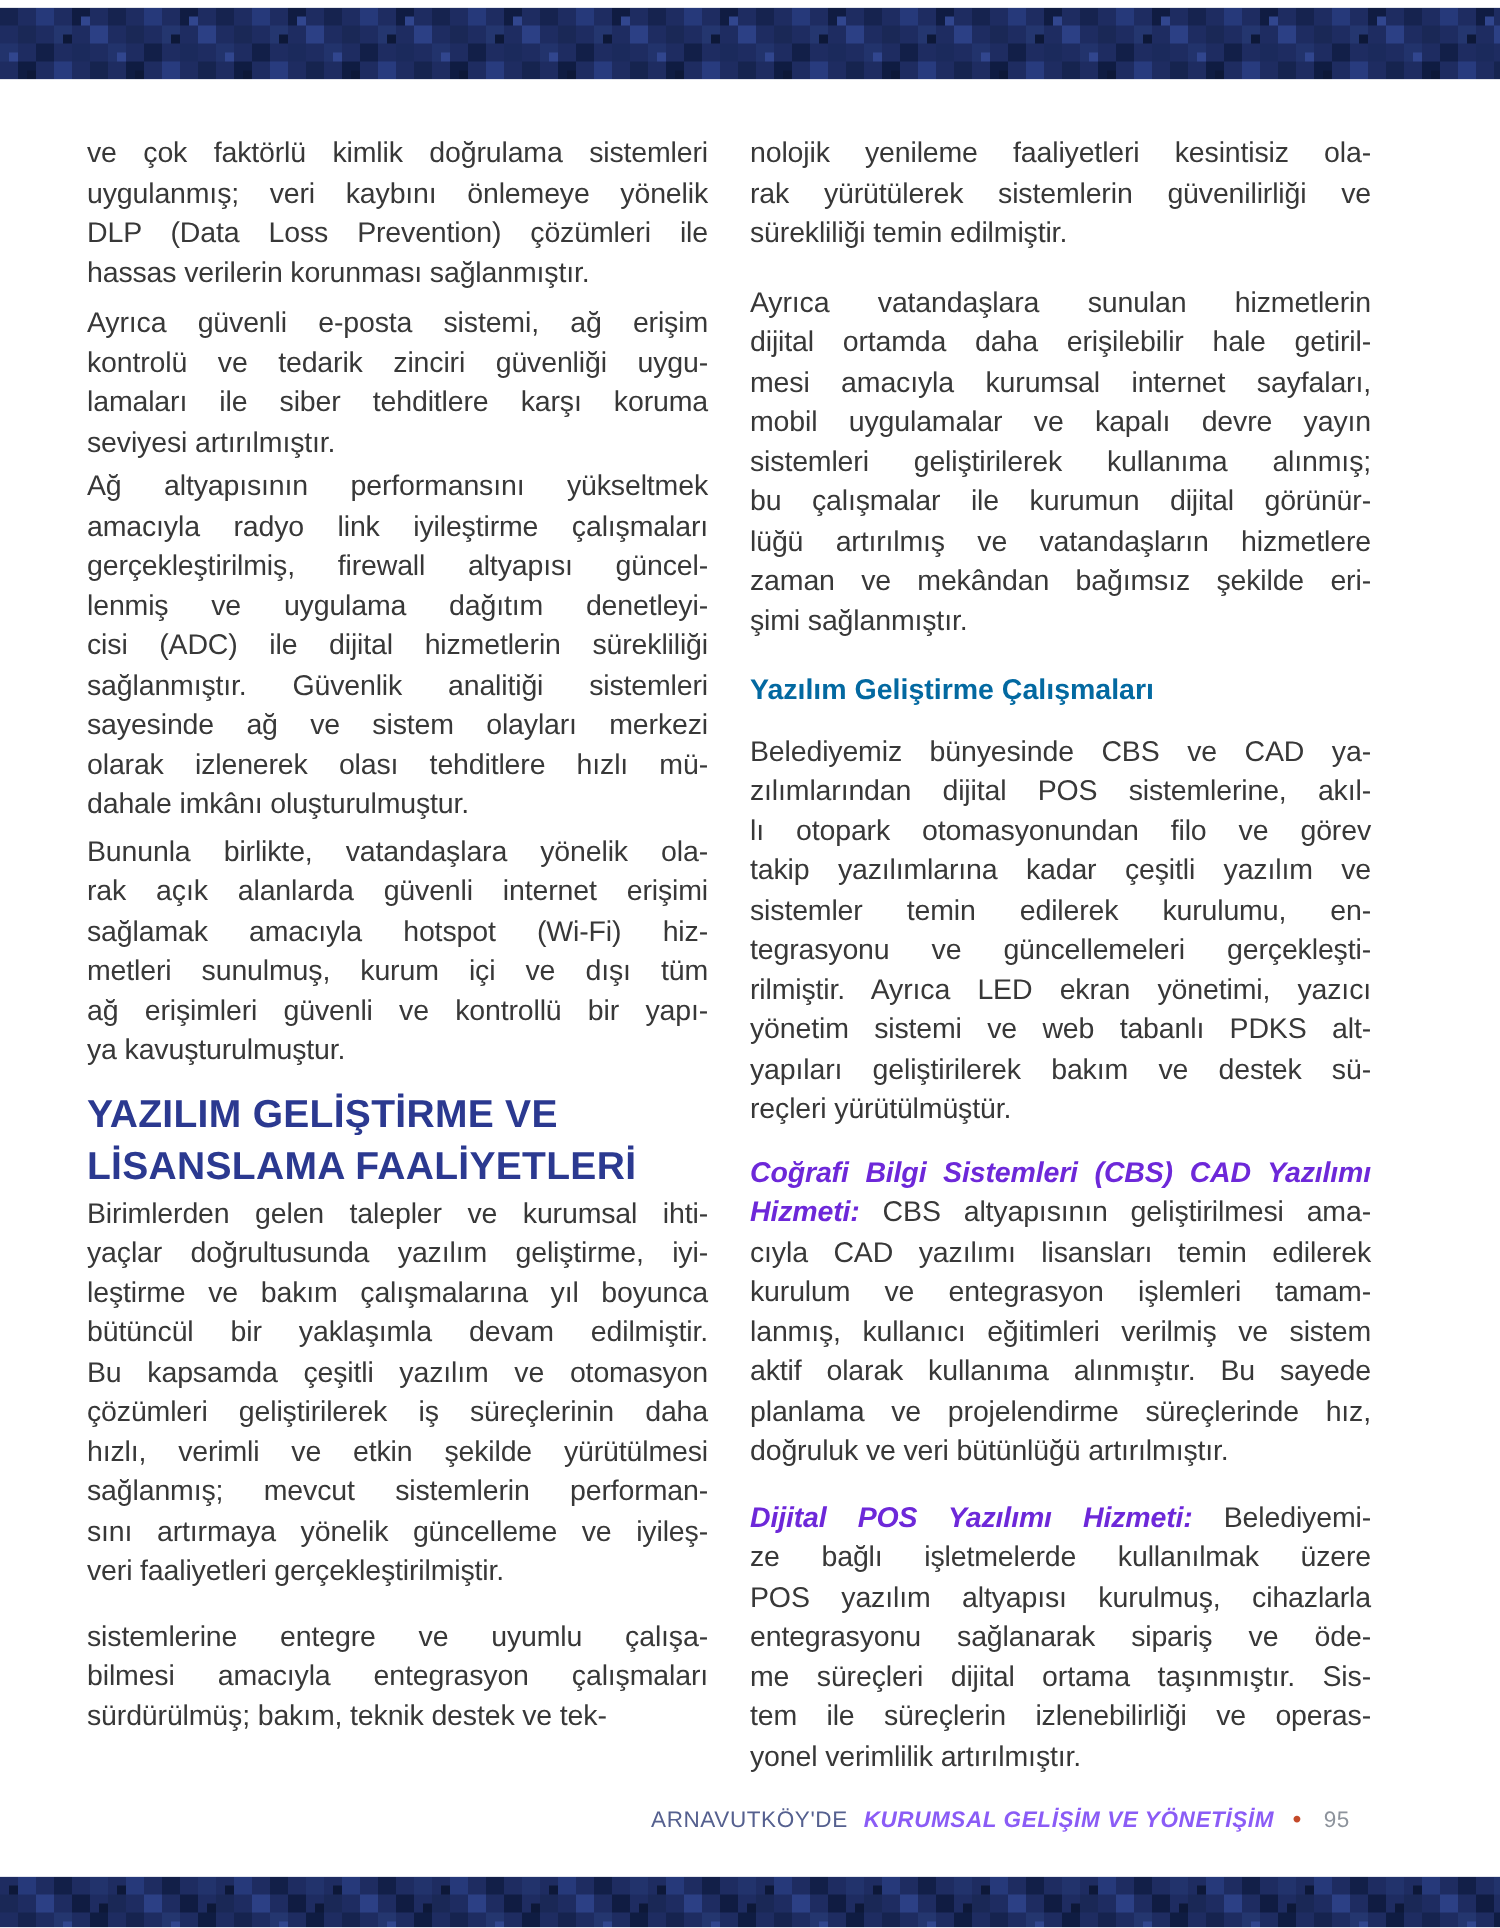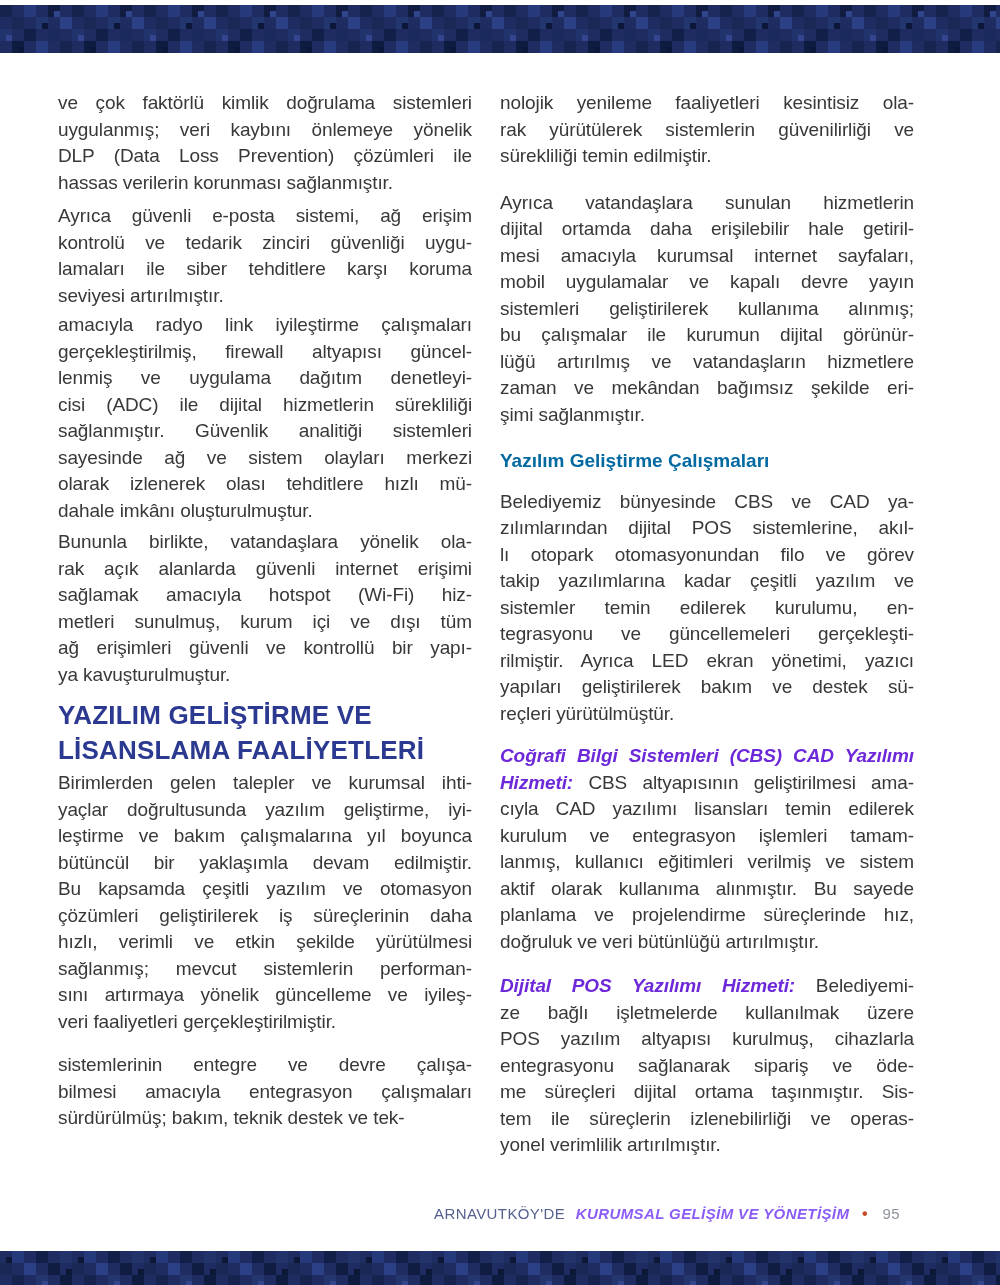--- a/index.html
+++ b/index.html
@@ -96,20 +96,21 @@
         <div class="line">DLP (Data Loss Prevention) çözümleri ile</div>
         <div class="line">hassas verilerin korunması sağlanmıştır.</div>
       </div>
     <div class="para mt7">
         <div class="line">Ayrıca güvenli e-posta sistemi, ağ erişim</div>
         <div class="line">kontrolü ve tedarik zinciri güvenliği uygu-</div>
         <div class="line">lamaları ile siber tehditlere karşı koruma</div>
         <div class="line">seviyesi artırılmıştır.</div>
       </div>
     <div class="para mt3">
+        <div class="line">Ağ altyapısının performansını yükseltmek</div>
         <div class="line">amacıyla radyo link iyileştirme çalışmaları</div>
         <div class="line">gerçekleştirilmiş, firewall altyapısı güncel-</div>
         <div class="line">lenmiş ve uygulama dağıtım denetleyi-</div>
         <div class="line">cisi (ADC) ile dijital hizmetlerin sürekliliği</div>
         <div class="line">sağlanmıştır. Güvenlik analitiği sistemleri</div>
         <div class="line">sayesinde ağ ve sistem olayları merkezi</div>
         <div class="line">olarak izlenerek olası tehditlere hızlı mü-</div>
         <div class="line">dahale imkânı oluşturulmuştur.</div>
       </div>
     <div class="para mt5">
@@ -130,21 +131,21 @@
         <div class="line">leştirme ve bakım çalışmalarına yıl boyunca</div>
         <div class="line">bütüncül bir yaklaşımla devam edilmiştir.</div>
         <div class="line">Bu kapsamda çeşitli yazılım ve otomasyon</div>
         <div class="line">çözümleri geliştirilerek iş süreçlerinin daha</div>
         <div class="line">hızlı, verimli ve etkin şekilde yürütülmesi</div>
         <div class="line">sağlanmış; mevcut sistemlerin performan-</div>
         <div class="line">sını artırmaya yönelik güncelleme ve iyileş-</div>
         <div class="line">veri faaliyetleri gerçekleştirilmiştir.</div>
       </div>
     <div class="para mt17">
-        <div class="line">sistemlerinin entegre ve devre çalışa-</div>
+        <div class="line">sistemlerine entegre ve uyumlu çalışa-</div>
         <div class="line">bilmesi amacıyla entegrasyon çalışmaları</div>
         <div class="line">sürdürülmüş; bakım, teknik destek ve tek-</div>
       </div>
   </div>
 
   <div class="col">
     <div class="para mt2">
         <div class="line">nolojik yenileme faaliyetleri kesintisiz ola-</div>
         <div class="line">rak yürütülerek sistemlerin güvenilirliği ve</div>
         <div class="line">sürekliliği temin edilmiştir.</div>
@@ -164,20 +165,21 @@
         <div class="line">Yazılım Geliştirme Çalışmaları</div>
       </div>
     <div class="para mt14">
         <div class="line">Belediyemiz bünyesinde CBS ve CAD ya-</div>
         <div class="line">zılımlarından dijital POS sistemlerine, akıl-</div>
         <div class="line">lı otopark otomasyonundan filo ve görev</div>
         <div class="line">takip yazılımlarına kadar çeşitli yazılım ve</div>
         <div class="line">sistemler temin edilerek kurulumu, en-</div>
         <div class="line">tegrasyonu ve güncellemeleri gerçekleşti-</div>
         <div class="line">rilmiştir. Ayrıca LED ekran yönetimi, yazıcı</div>
+        <div class="line">yönetim sistemi ve web tabanlı PDKS alt-</div>
         <div class="line">yapıları geliştirilerek bakım ve destek sü-</div>
         <div class="line">reçleri yürütülmüştür.</div>
       </div>
     <div class="para mt16">
         <div class="line"><strong class="bi">Coğrafi Bilgi Sistemleri (CBS) CAD Yazılımı</strong></div>
         <div class="line"><strong class="bi">Hizmeti:</strong> CBS altyapısının geliştirilmesi ama-</div>
         <div class="line">cıyla CAD yazılımı lisansları temin edilerek</div>
         <div class="line">kurulum ve entegrasyon işlemleri tamam-</div>
         <div class="line">lanmış, kullanıcı eğitimleri verilmiş ve sistem</div>
         <div class="line">aktif olarak kullanıma alınmıştır. Bu sayede</div>

